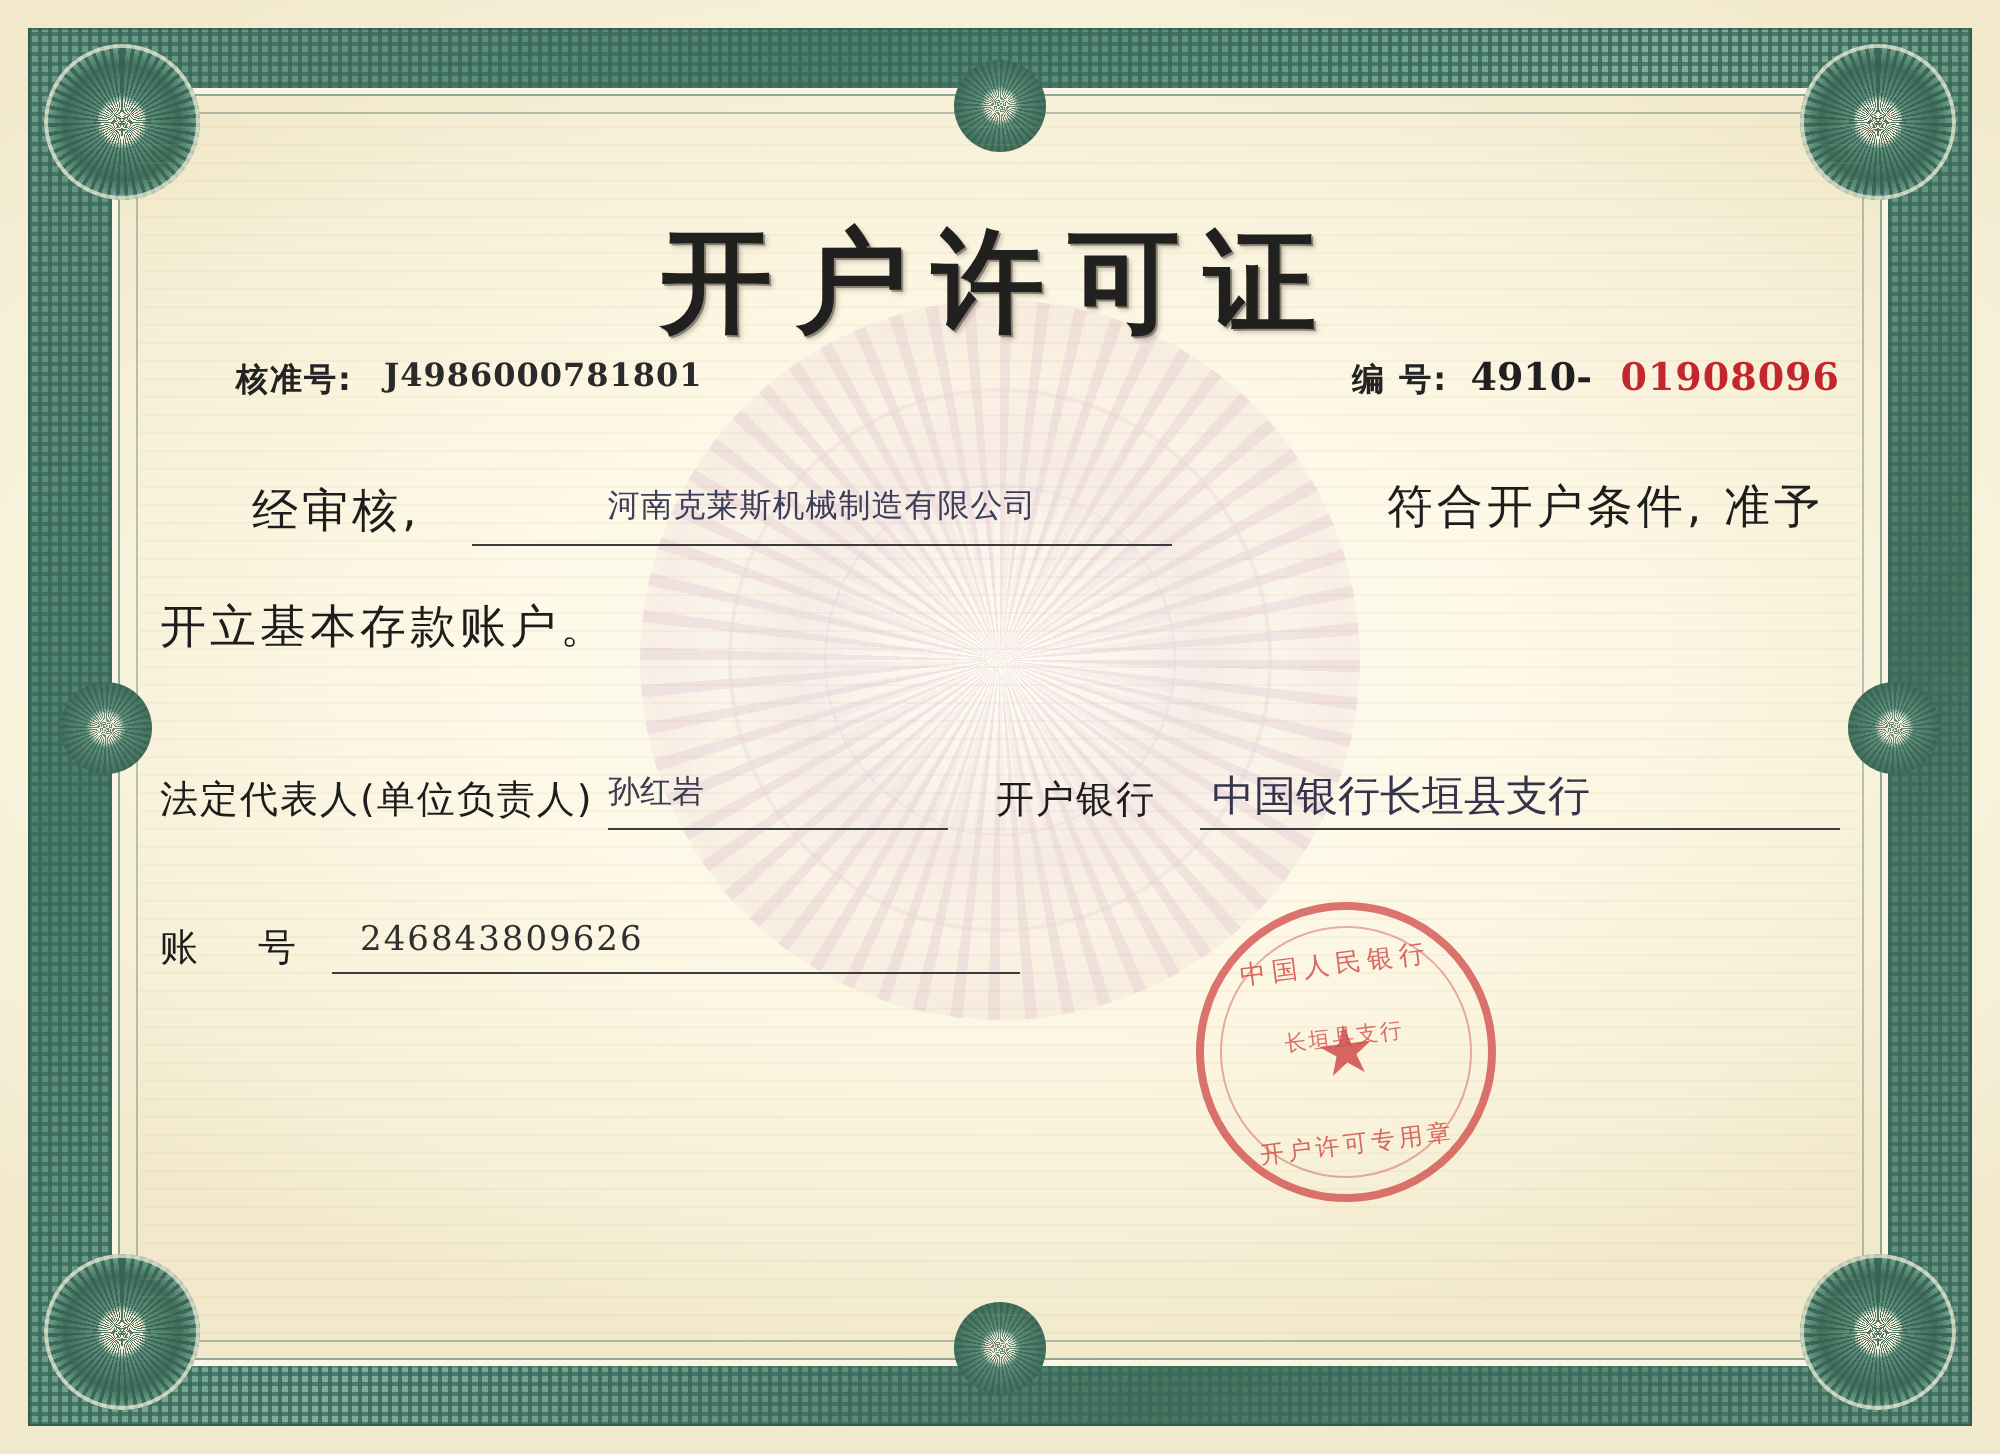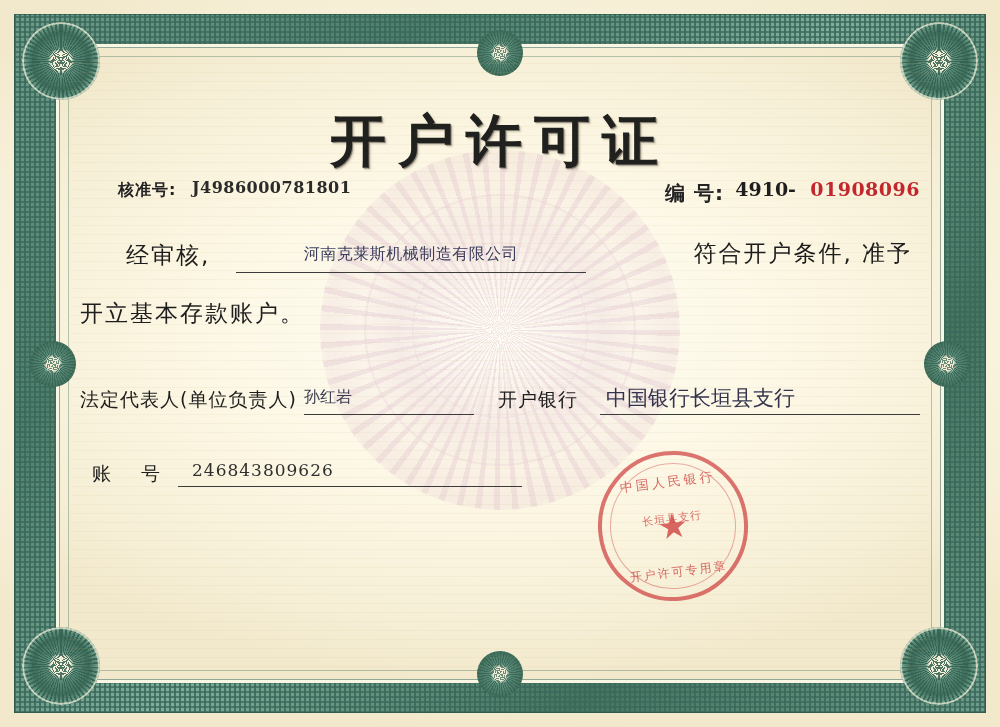--- a/index.html
+++ b/index.html
@@ -172,21 +172,21 @@
     position: absolute;
     left: 112px; top: 0px;
     font-family: "DejaVu Serif", serif;
     font-size: 16px;
     letter-spacing: .5px;
     color: #2a2a2a;
   }
   .serial-label {
     position: absolute;
     right: 196px; top: 2px;
-    font-size: 20px;
+    font-size: 16px;
     letter-spacing: 1px;
   }
   .serial-prefix {
     position: absolute;
     right: 124px; top: 0px;
     font-family: "DejaVu Serif", serif;
     font-size: 19px;
     color: #1f1f1f;
   }
   .serial-number {
@@ -294,21 +294,20 @@
   }
 
   
   .row-account {
     position: absolute;
     top: 392px;
     left: 0; right: 0;
     height: 34px;
     font-size: 19px;
     color: #1d1d1d;
-    margin-left: 12px;
   }
   .acct-label {
     position: absolute;
     left: 0; top: 3px;
     letter-spacing: 12px;
   }
   .acct-blank {
     position: absolute;
     left: 86px; top: 0;
     width: 330px;

